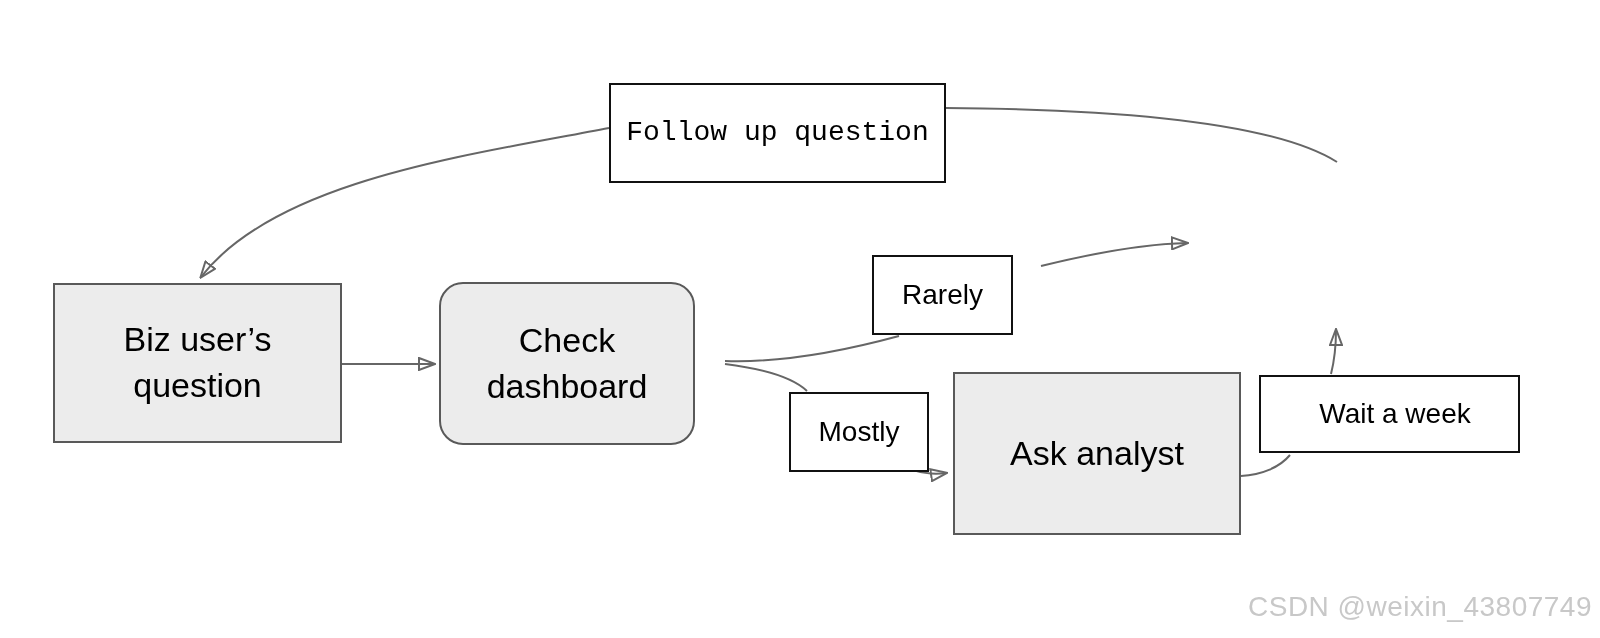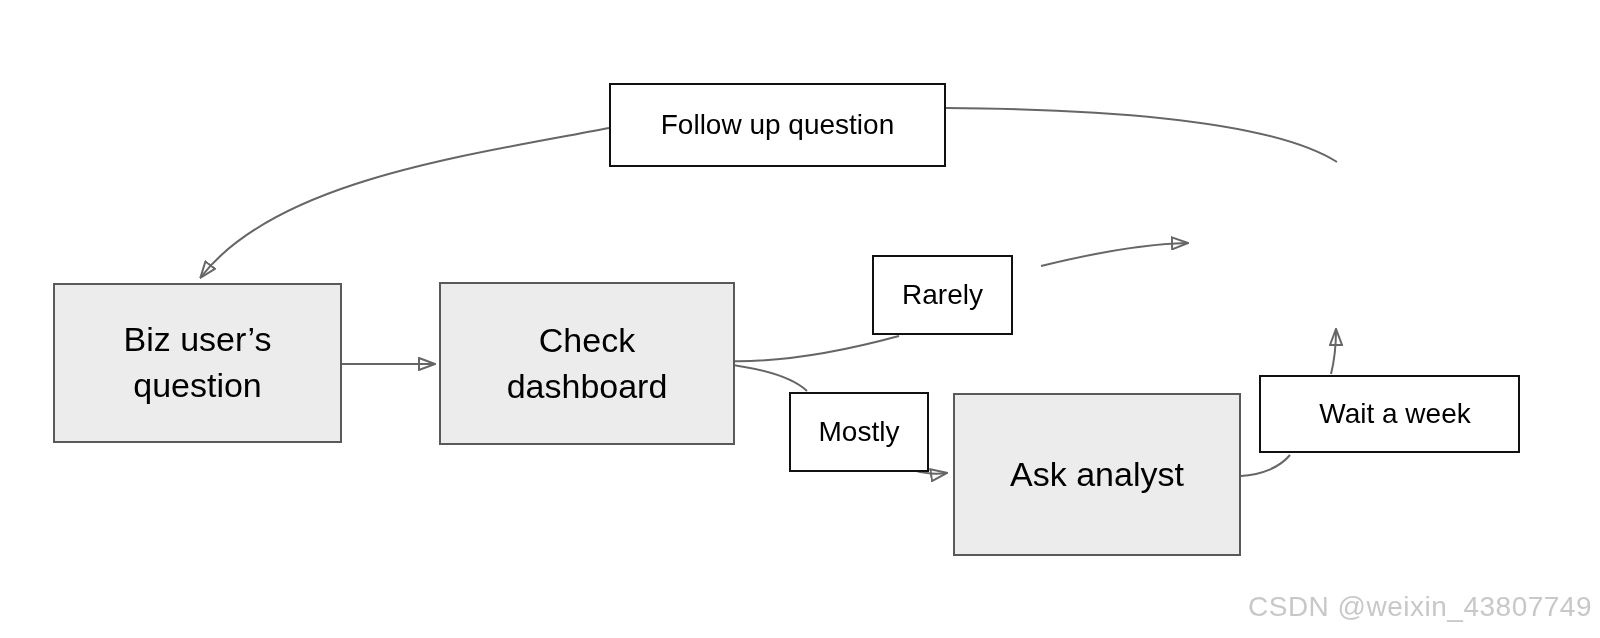--- a/index.html
+++ b/index.html
@@ -45,24 +45,24 @@
     position:absolute;
     right:8px;top:591px;
     font-size:28px;
     color:var(--watermark);
     text-shadow:1px 1px 1px rgba(255,255,255,0.85);
     letter-spacing:0.5px;
     white-space:nowrap;
   }
   
   #node-biz{left:53px;top:283px;width:289px;height:160px;}
-  #node-check{left:439px;top:282px;width:296px;height:163px;}
-  #node-ask{left:953px;top:393px;width:288px;height:163px;align-items:center;}
+  #node-check{left:439px;top:282px;width:256px;height:163px;border-radius:24px;}
+  #node-ask{left:953px;top:372px;width:288px;height:163px;align-items:center;}
   #node-answered{left:1193px;top:163px;width:288px;height:161px;}
-  #label-follow-up{left:609px;top:83px;width:337px;height:84px;}
+  #label-follow-up{left:609px;top:83px;width:337px;height:100px;font-family:Liberation Mono, monospace;}
   #label-rarely{left:872px;top:255px;width:141px;height:80px;}
   #label-mostly{left:763px;top:392px;width:140px;height:80px;margin-left:26px;}
   #label-wait{left:1259px;top:375px;width:261px;height:78px;padding-left:11px;}
 </style>
 </head>
 <body>
 
 <div class="stage">
 
   <svg class="edges" width="1600" height="638" viewBox="0 0 1600 638" xmlns="http://www.w3.org/2000/svg">

